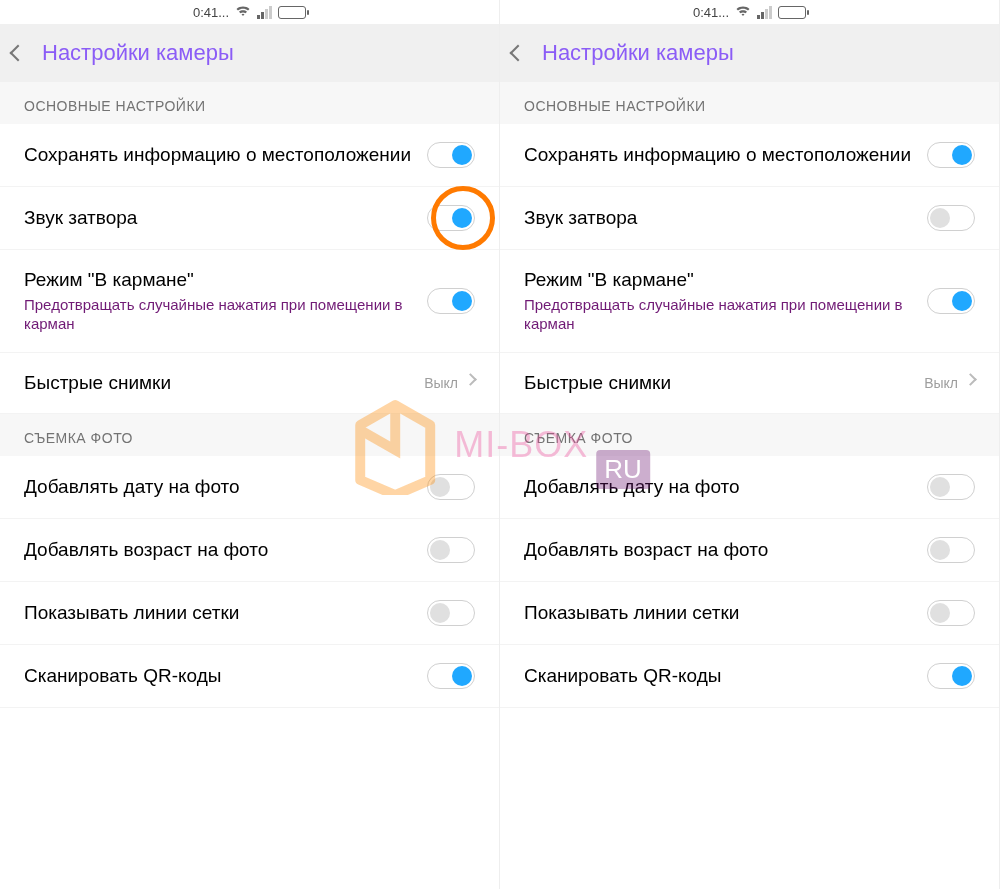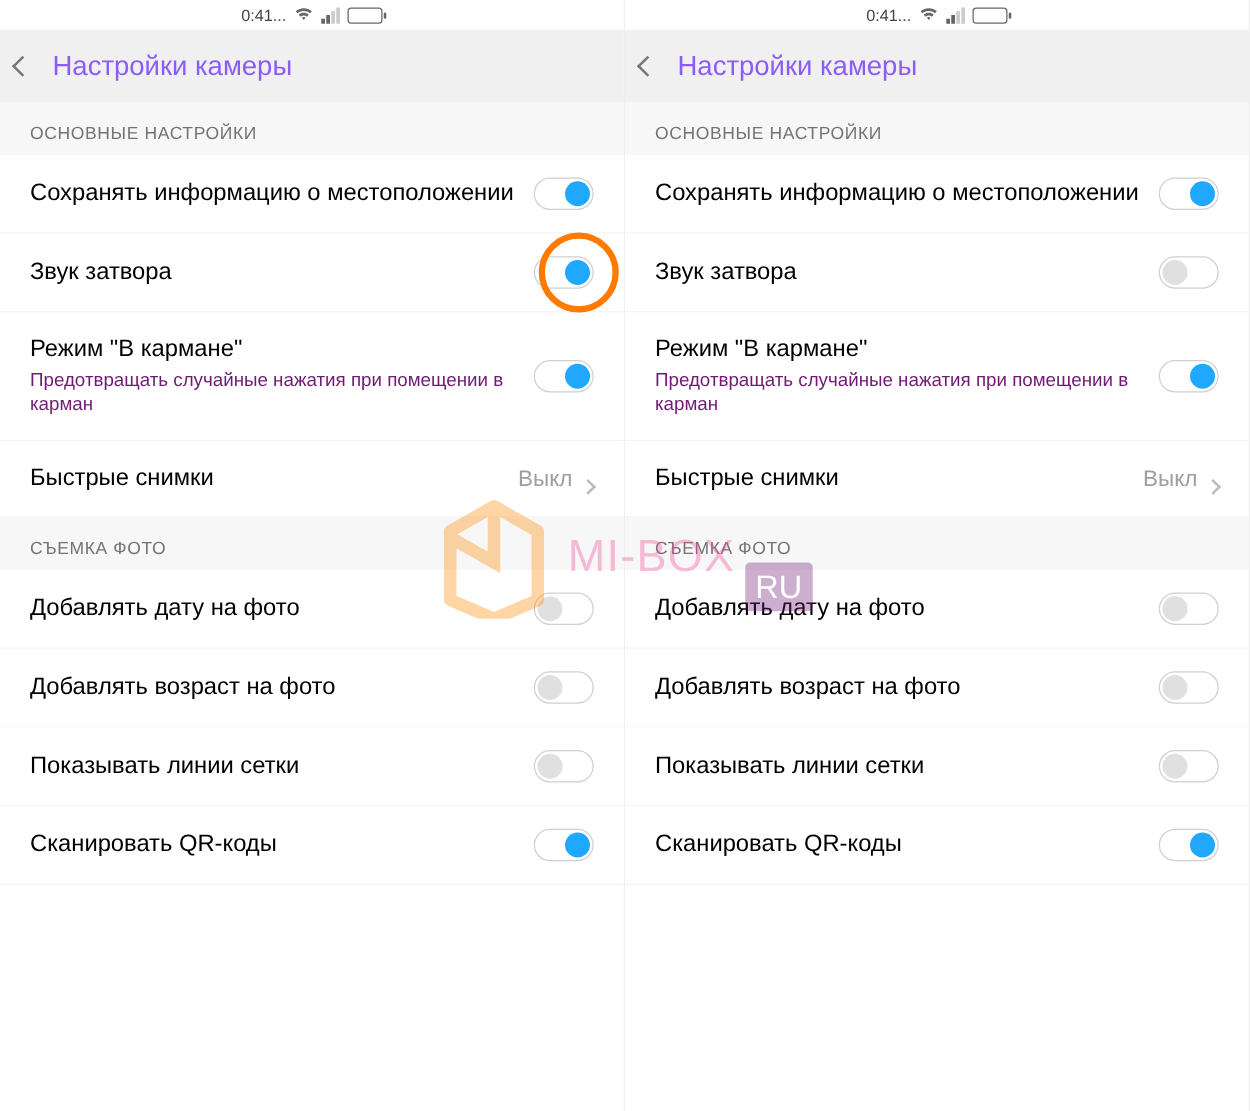--- a/index.html
+++ b/index.html
@@ -90,24 +90,24 @@
   .toggle .knob {
     position: absolute;
     width: 20px;
     height: 20px;
     border-radius: 50%;
     top: 2px;
   }
   .toggle.on .knob { background: #20a8ff; right: 2px; }
   .toggle.off .knob { background: #e0e0e0; left: 2px; }
   .row-value {
-    font-size: 18px;
+    font-size: 14px;
     color: #9e9e9e;
     display: flex;
-    align-items: flex-end;
+    align-items: flex-start;
     gap: 8px;
   }
   .chevron-right {
     width: 9px; height: 9px;
     border-top: 2px solid #bbb;
     border-right: 2px solid #bbb;
     transform: rotate(45deg);
   }
   .highlight-ring {
     position: absolute;

